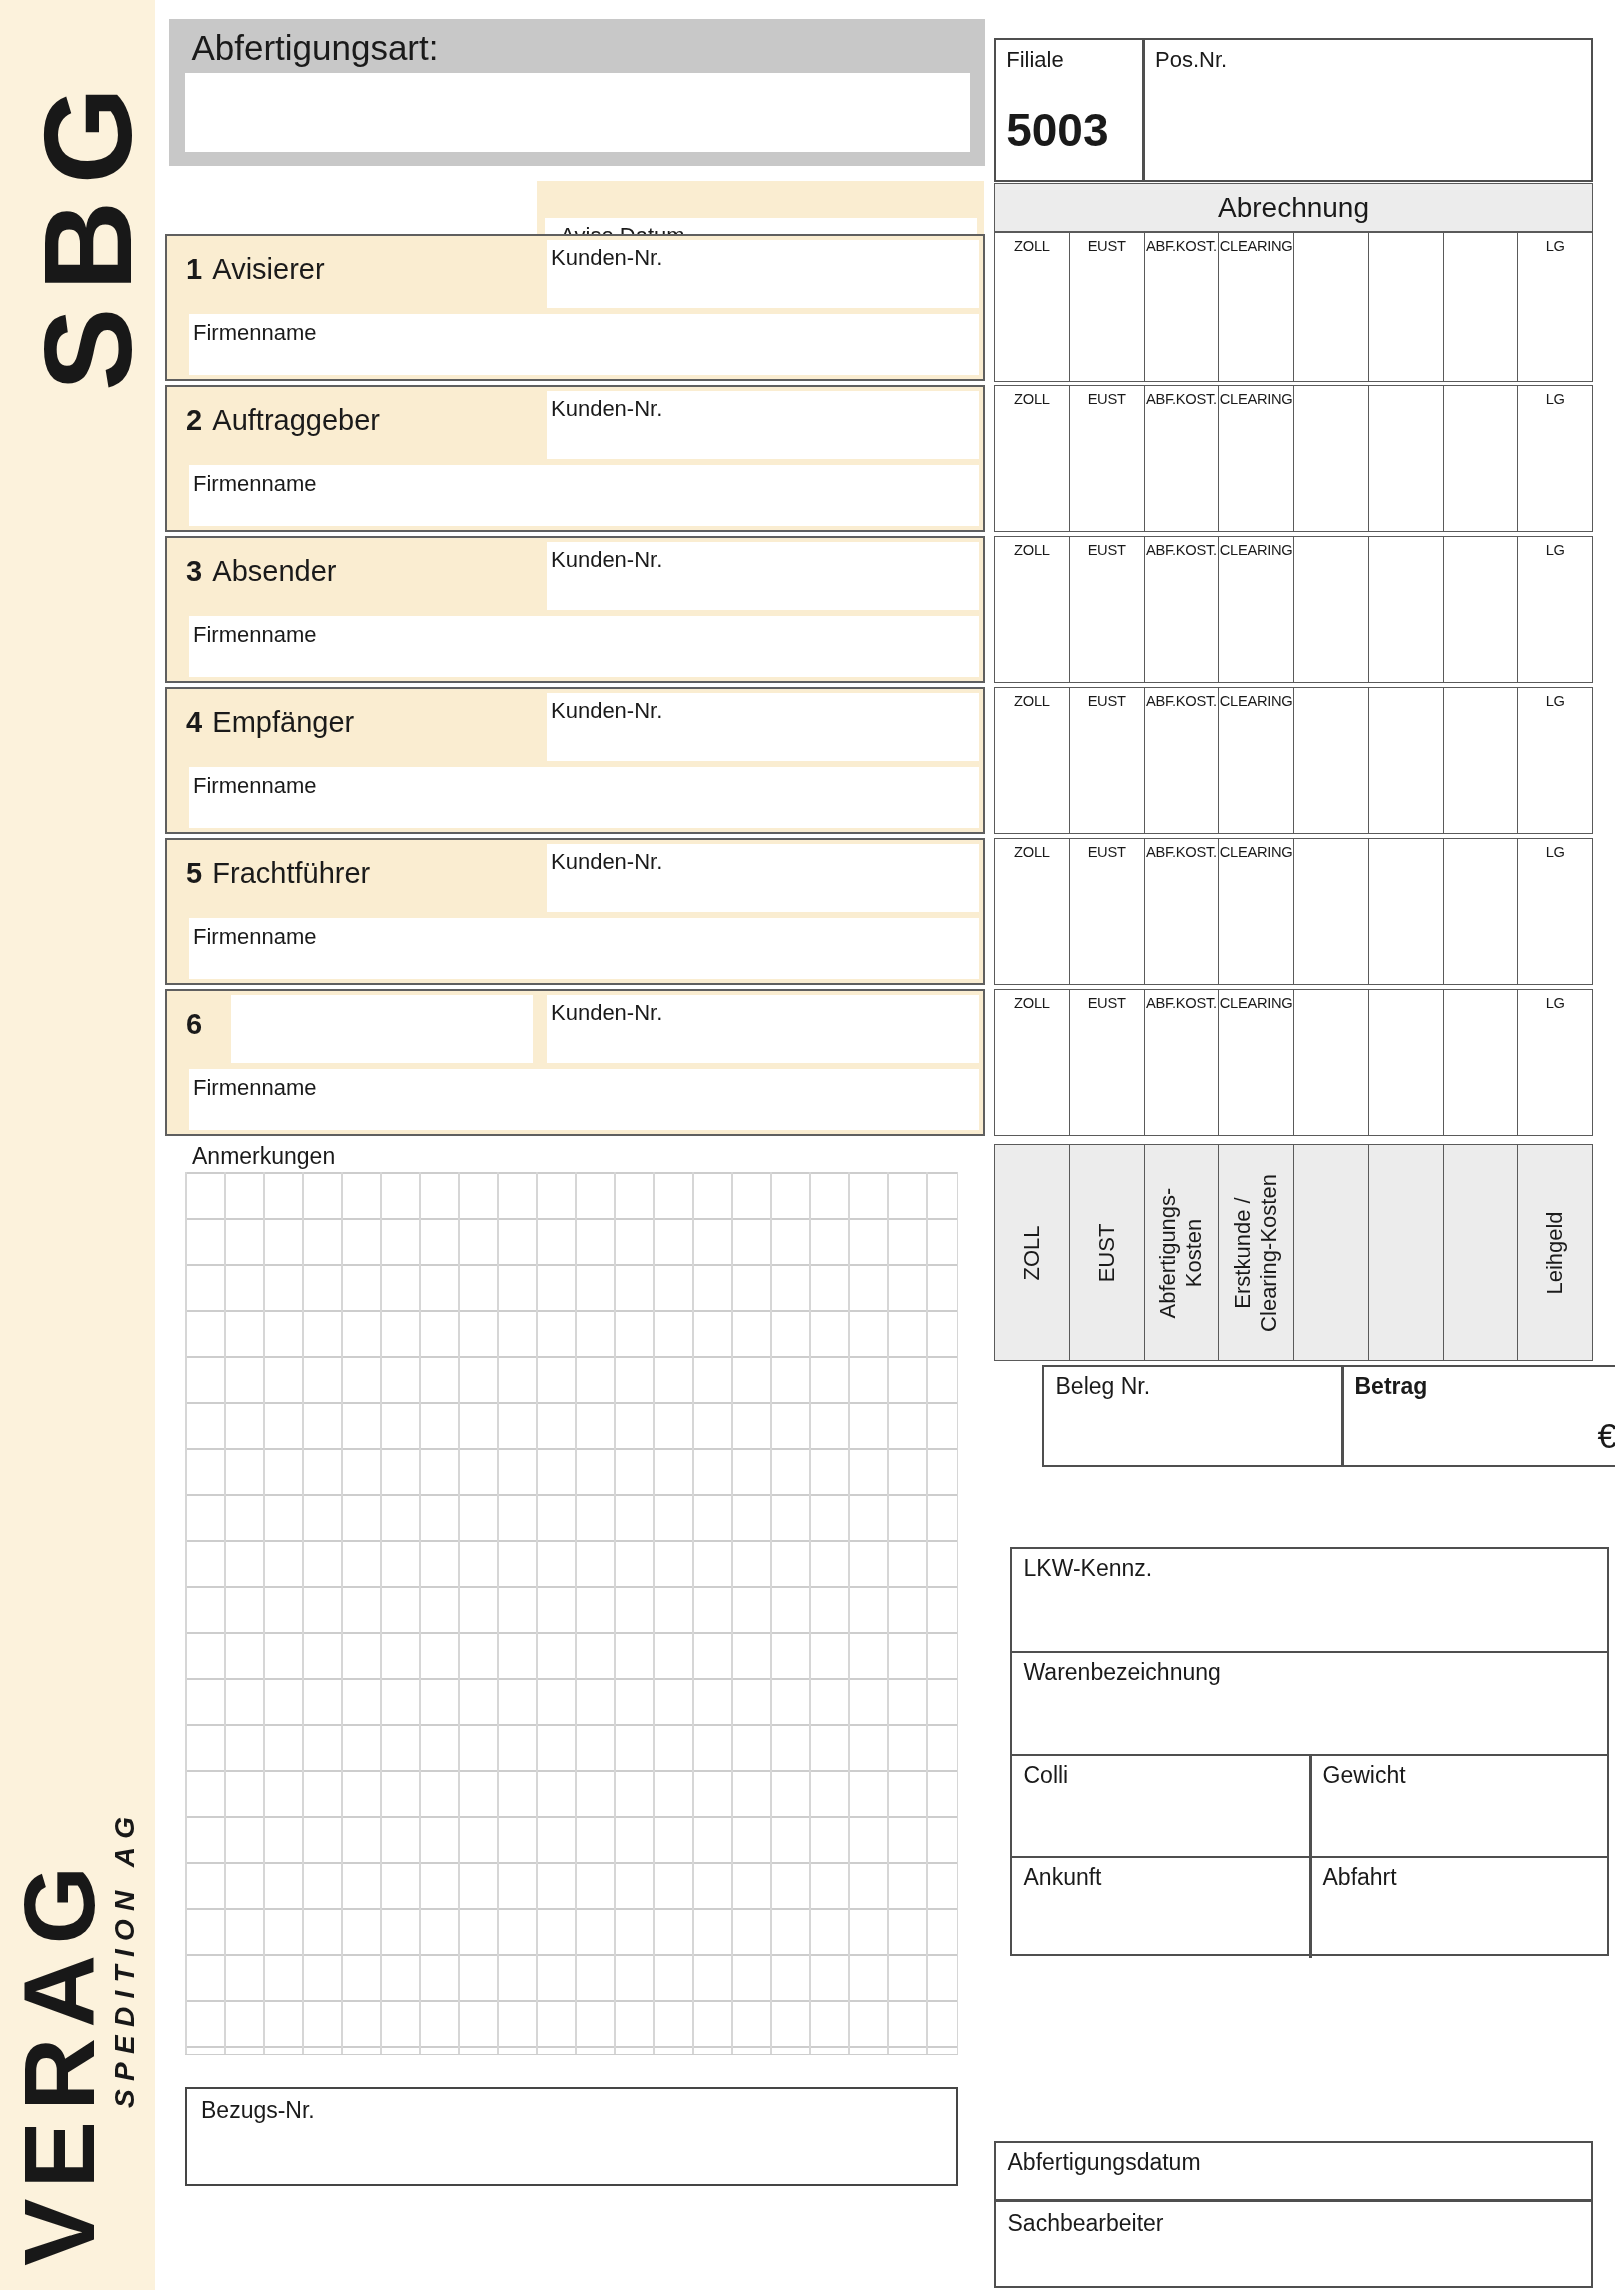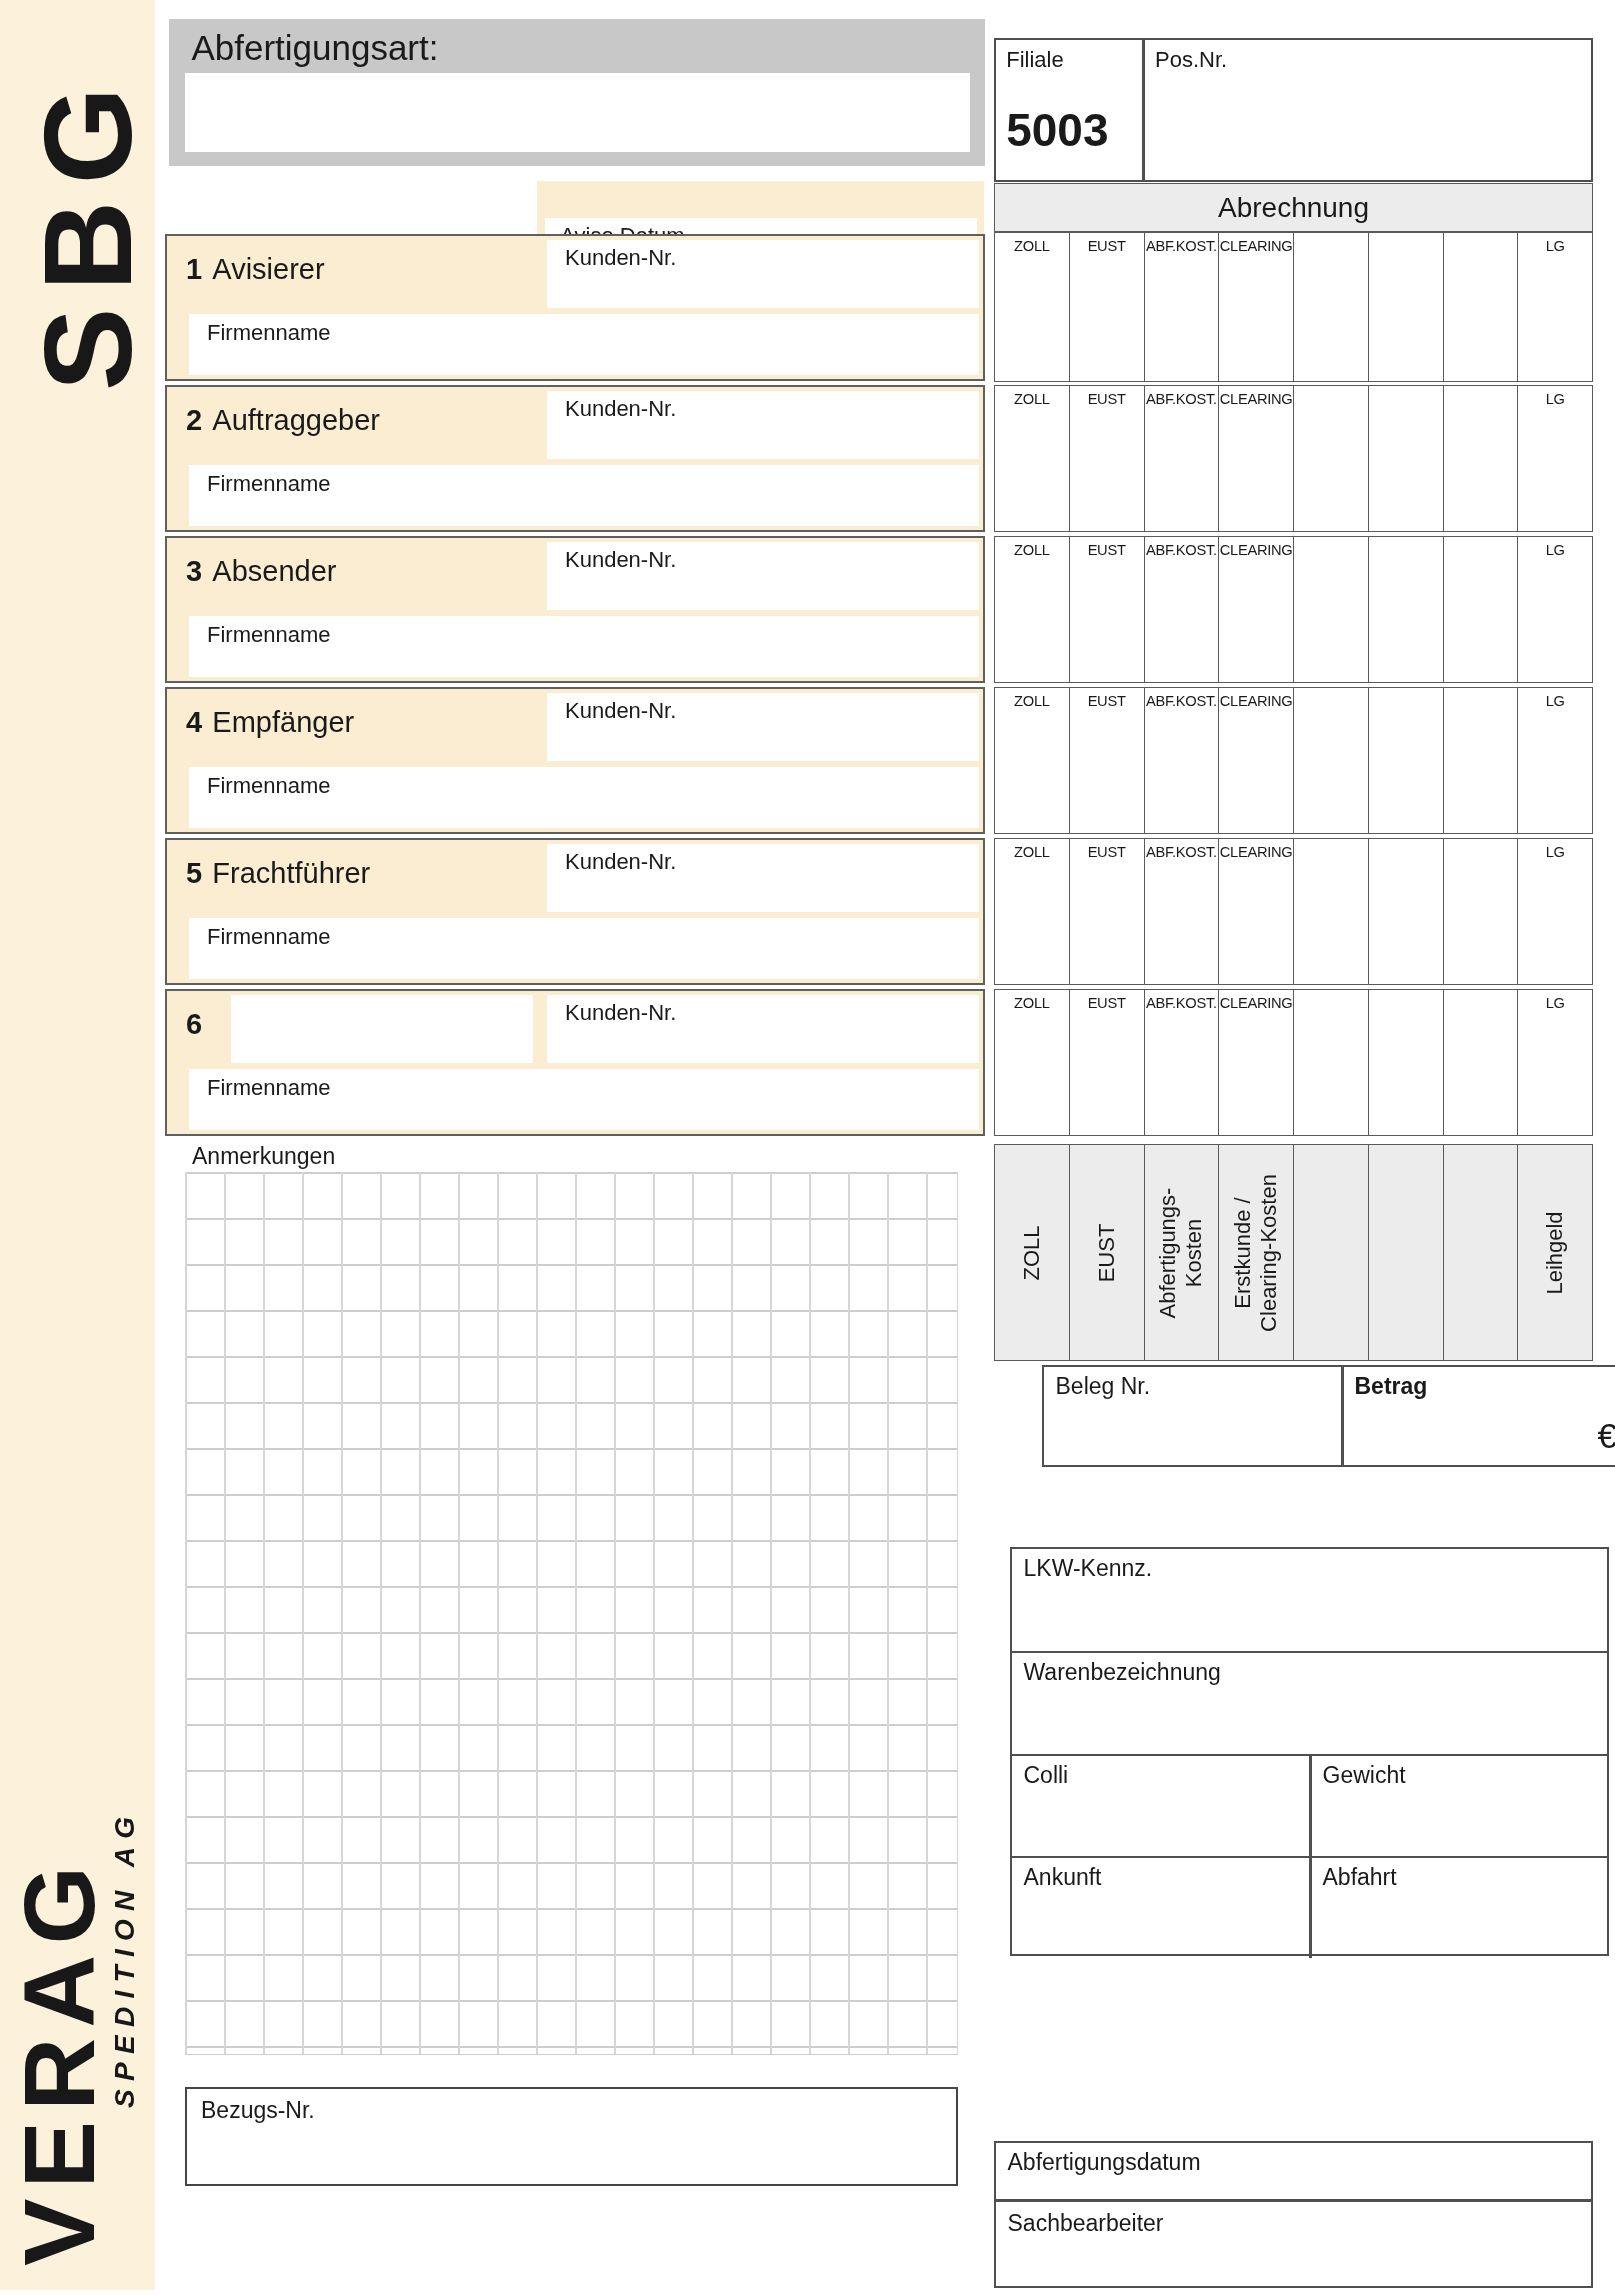--- a/index.html
+++ b/index.html
@@ -29,21 +29,21 @@
   
   .aviso-band{position:absolute;left:537px;top:181px;width:447px;height:53px;background:#FAEDD1;}
   .aviso-input{position:absolute;left:545px;top:186px;width:432px;height:44px;background:#fff;margin-top:32px;}
   .aviso-label{position:absolute;left:15.3px;top:5.1px;}
   
   .section{position:absolute;left:165px;width:820px;height:147px;background:#FAEDD1;
            border:2.6px solid #5F5F5F;box-sizing:border-box;}
   .sec-title{position:absolute;left:19px;top:16.6px;font-size:29px;}
   .sec-num{font-weight:bold;margin-right:10.2px;}
   .kunden-box{position:absolute;left:380px;top:3.8px;width:432px;height:68px;background:#fff;}
-  .box-label{position:absolute;left:18px;top:5.1px;font-size:22px;}
+  .box-label{position:absolute;left:4px;top:5.1px;font-size:22px;}
   .firma-box{position:absolute;left:22px;top:78px;width:790px;height:61px;background:#fff;}
   .s6-title-box{position:absolute;left:64px;top:3.8px;width:302px;height:68px;background:#fff;}
   
   .abr-bar{position:absolute;left:994px;top:183px;width:599px;height:49px;background:#ECECEC;
            border:1.9px solid #5A5A5A;box-sizing:border-box;display:flex;align-items:center;
            justify-content:center;font-size:28px;}
   .abr-block{position:absolute;left:994px;width:599px;background:#fff;border:1.9px solid #5A5A5A;
            box-sizing:border-box;display:flex;}
   .abr-cell{flex:1 1 0;border-right:1.9px solid #5A5A5A;position:relative;}
   .abr-cell:last-child{border-right:none;}

